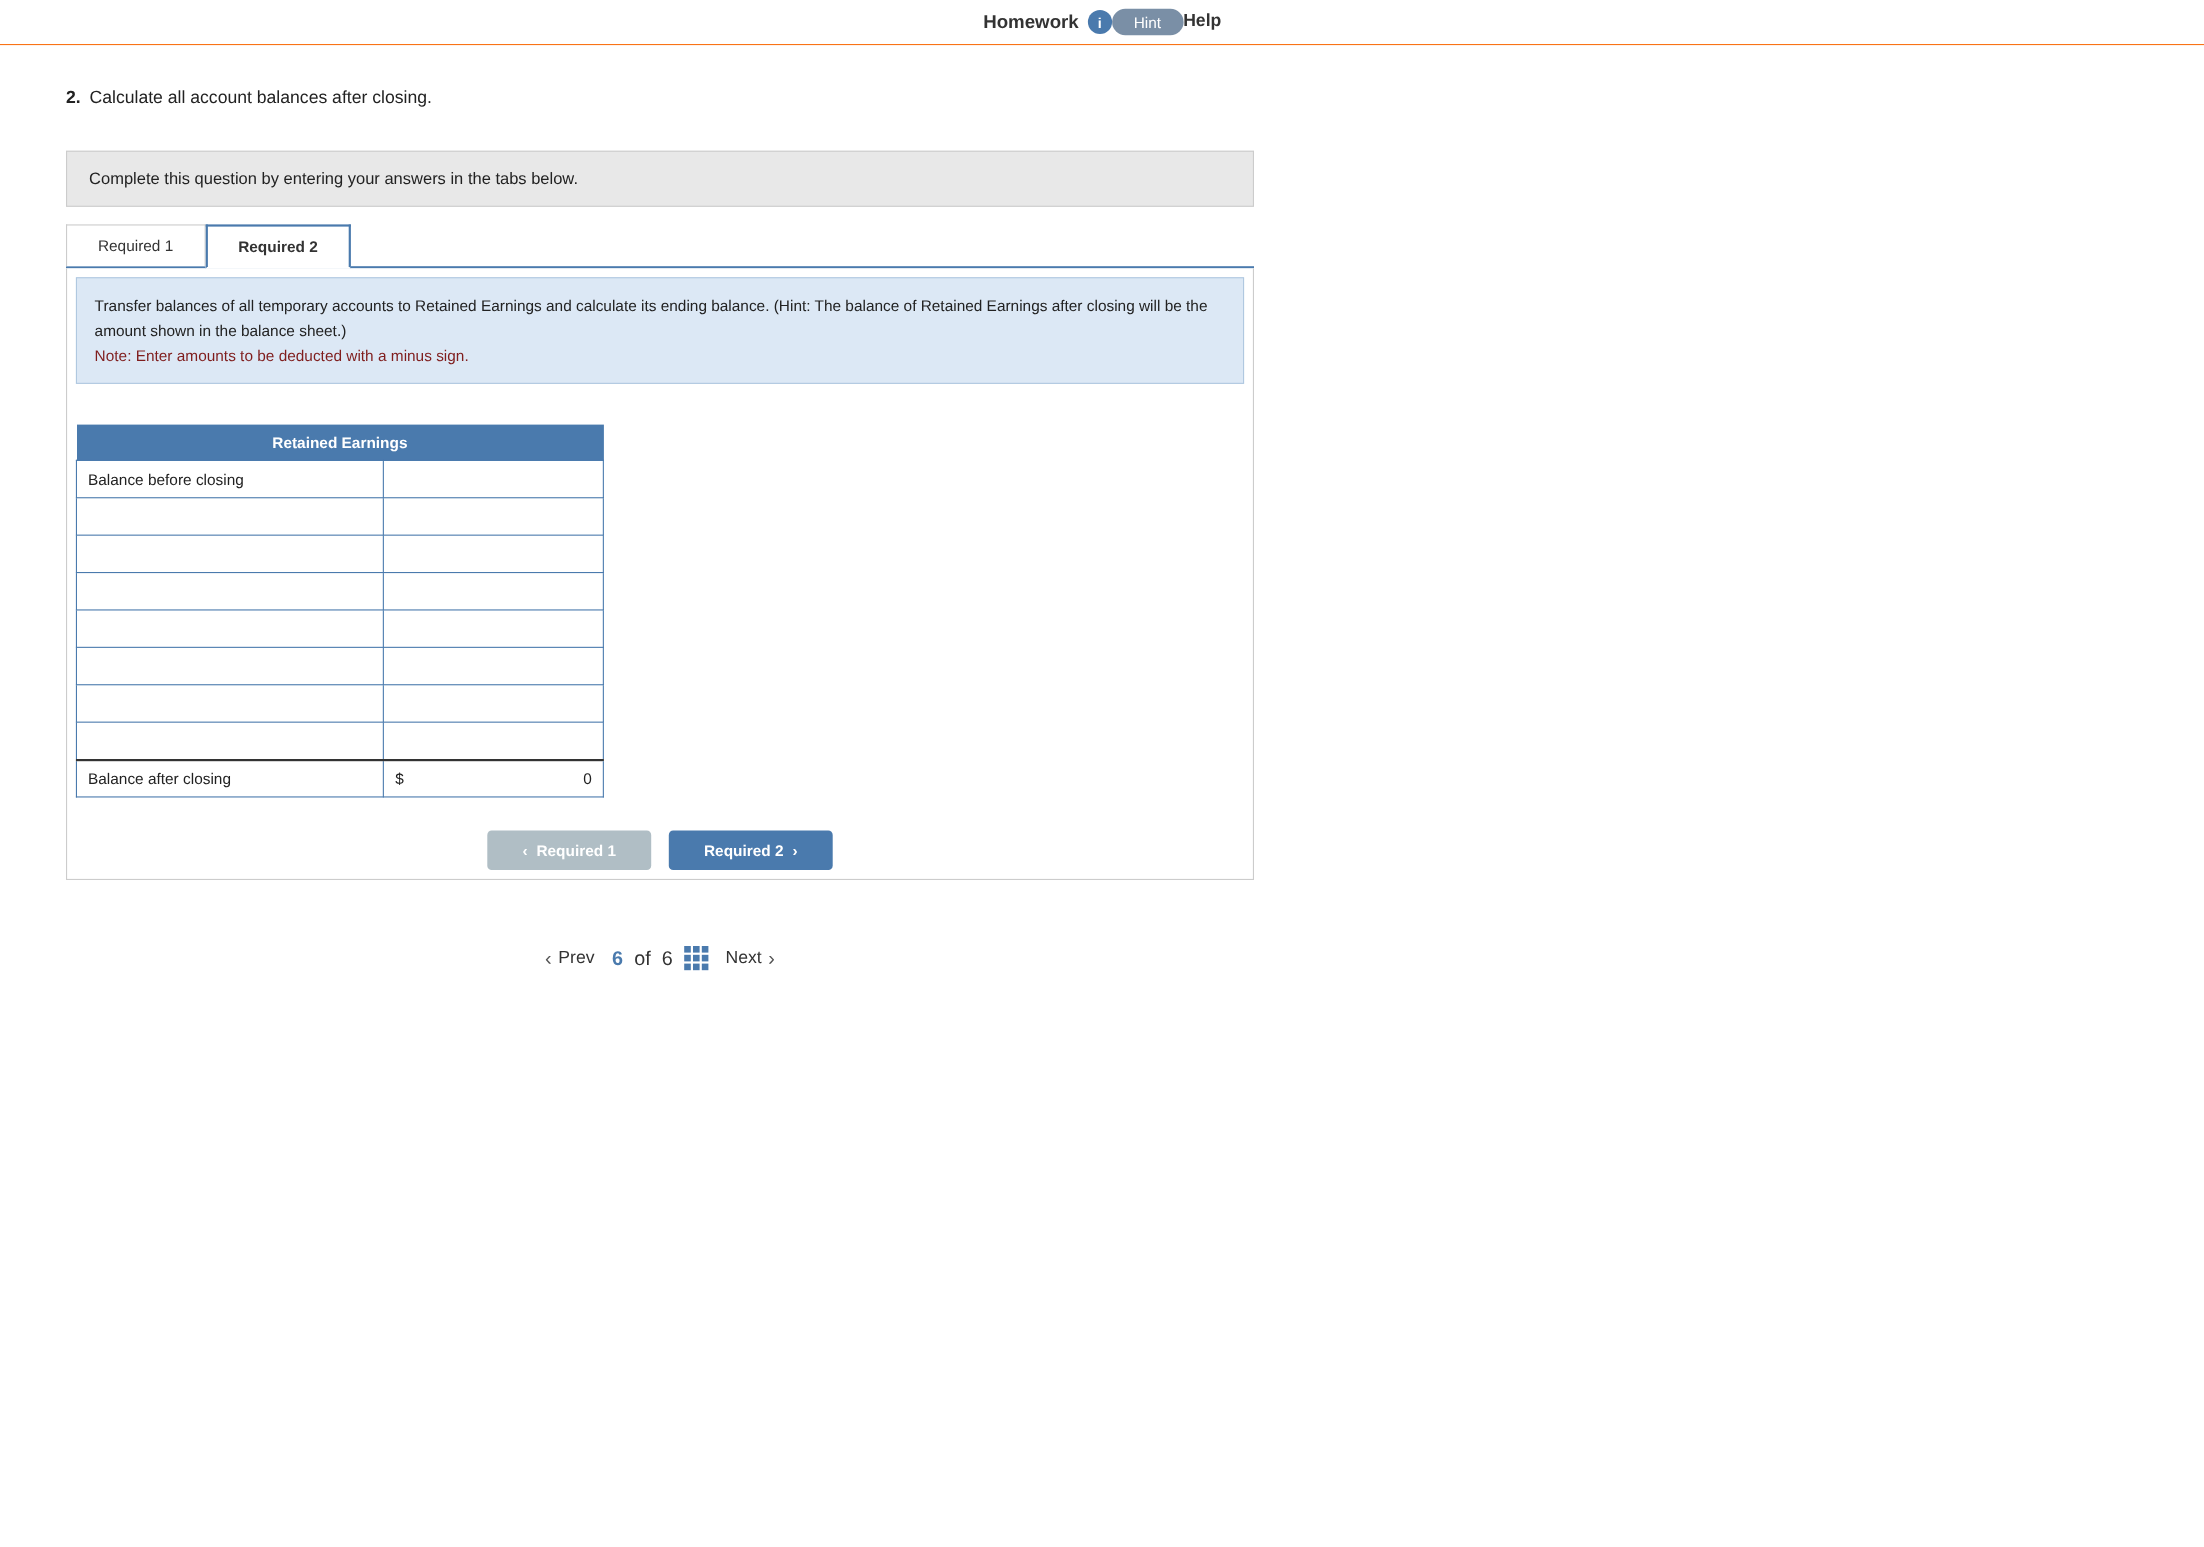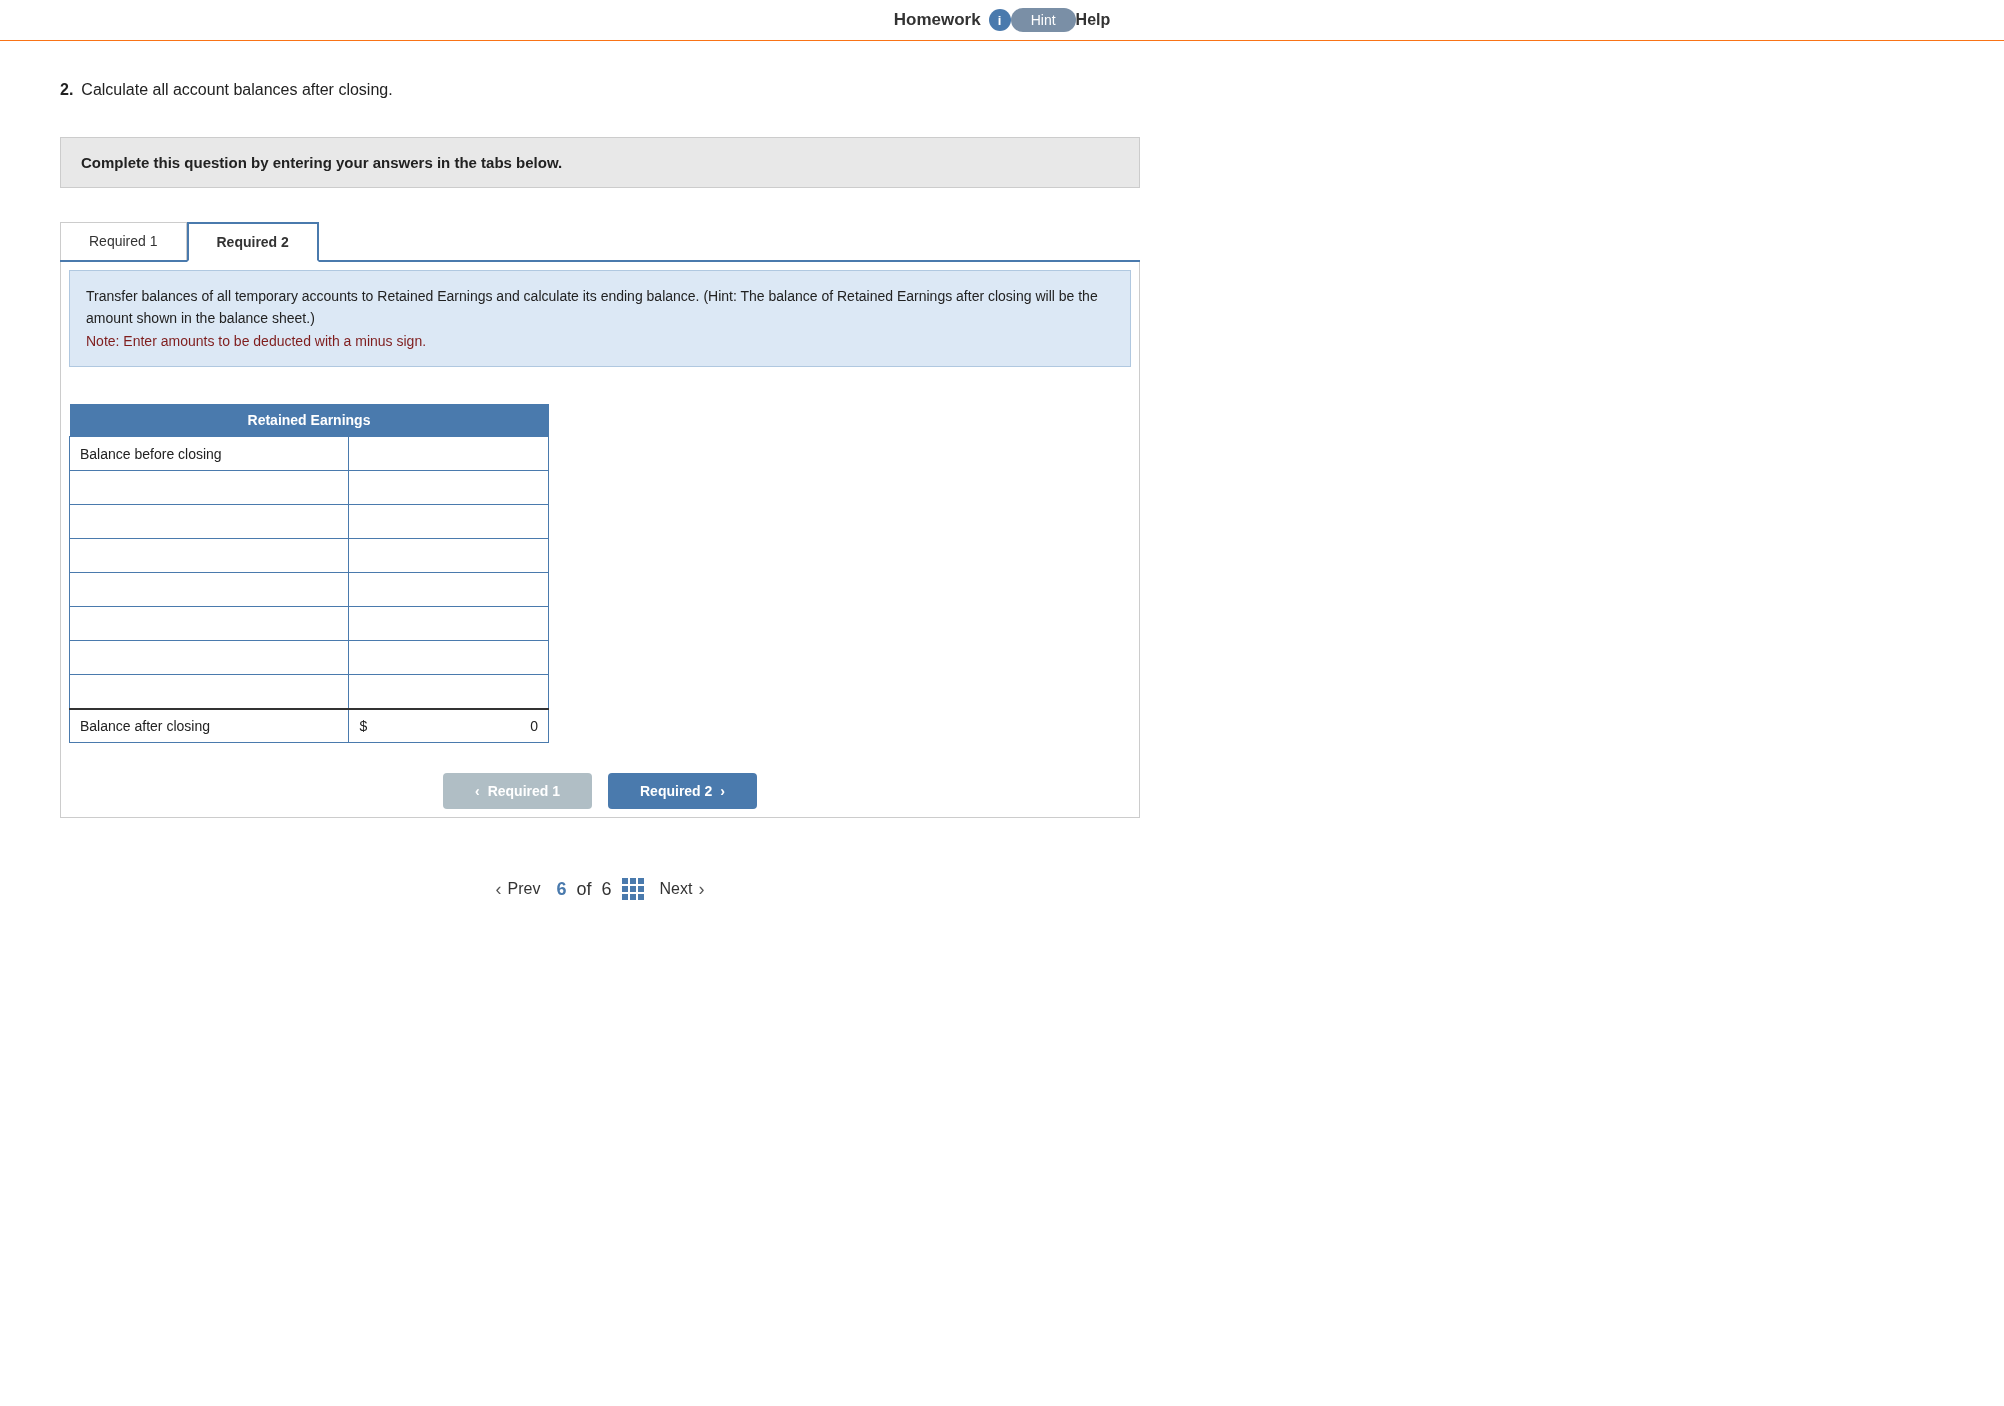--- a/index.html
+++ b/index.html
@@ -65,22 +65,22 @@
     .question-text {
       font-size: 16px;
       margin-bottom: 30px;
     }
 
     
     .complete-box {
       background: #e8e8e8;
       border: 1px solid #ccc;
       padding: 16px 20px;
-      margin-bottom: 34px;
-      font-weight: bold;
+      margin-bottom: 16px;
+      font-weight: normal;
       font-size: 15px;
       color: #222;
     }
 
     
     .tabs-container {
       display: flex;
       border-bottom: 2px solid #4a7aad;
       margin-bottom: 0;
     }

